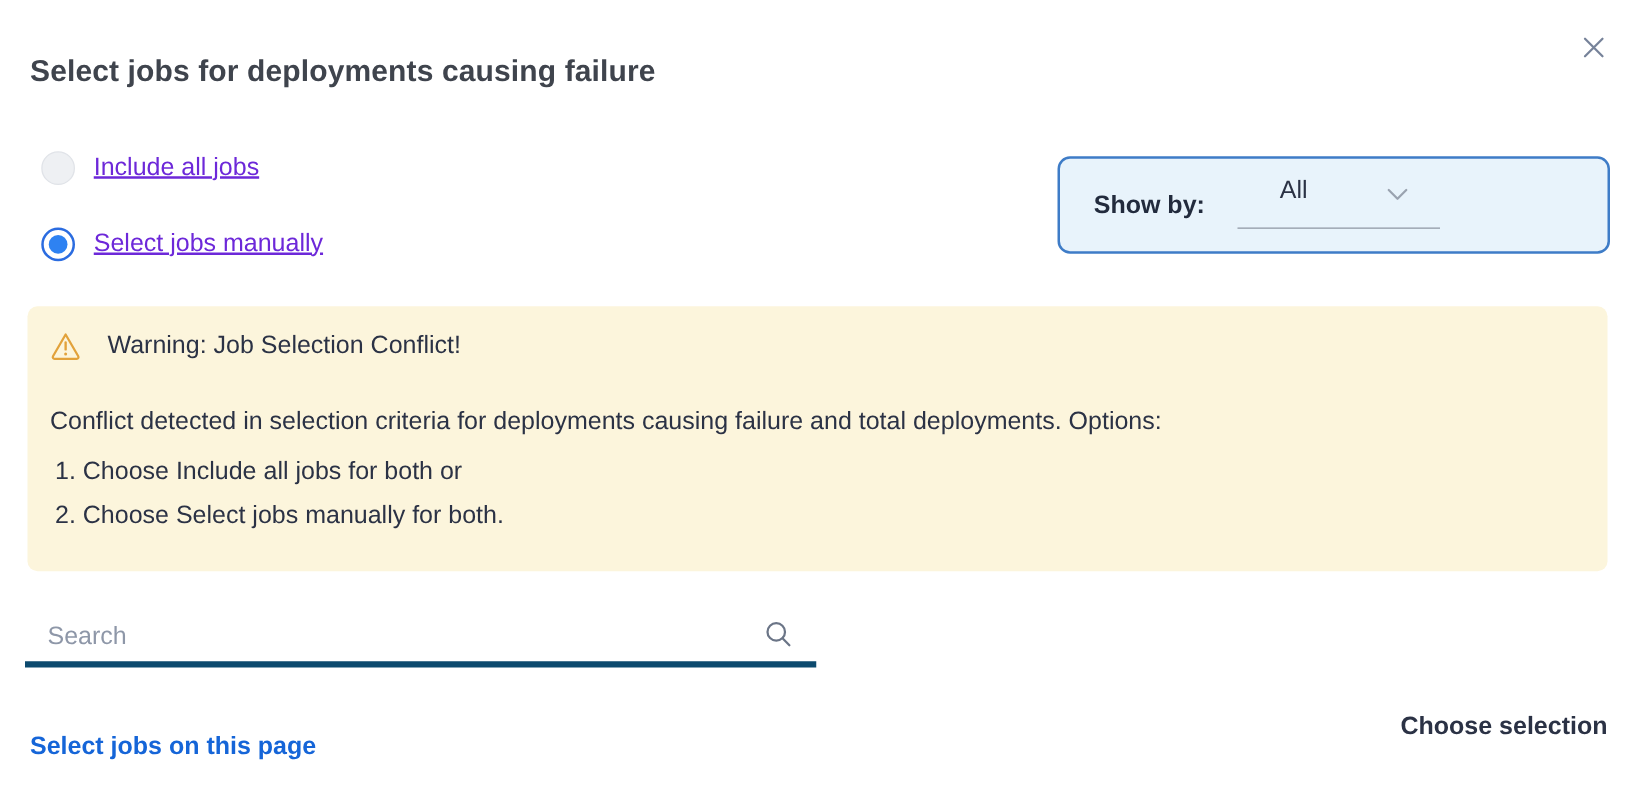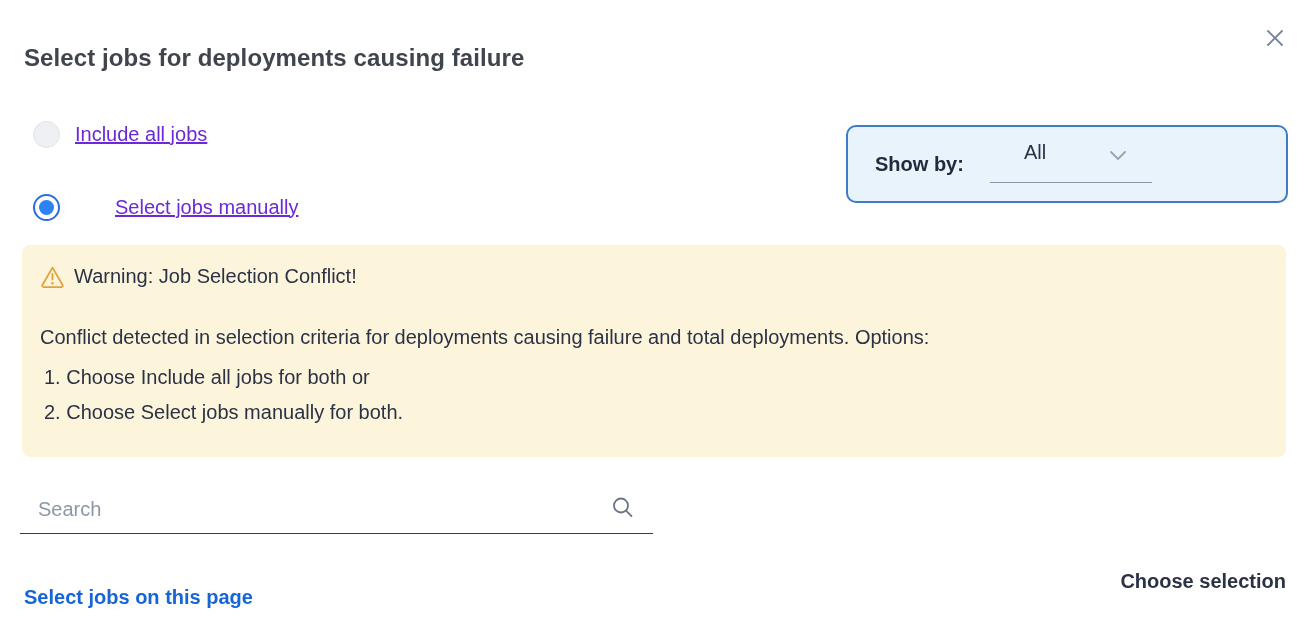--- a/index.html
+++ b/index.html
@@ -23,21 +23,21 @@
   .close-btn {
     position: absolute; left: 1261px; top: 24px;
     width: 28px; height: 28px;
     background: none; border: none; cursor: pointer;
     display: flex; align-items: center; justify-content: center;
   }
 
   
   .radio-group { position: absolute; left: 33px; top: 120px; }
   .radio-row { display: flex; align-items: center; height: 28px; cursor: pointer; }
-  .radio-row + .radio-row { margin-top: 45px; gap: 40px; }
+  .radio-row + .radio-row { margin-top: 33px; }
   .radio-circle {
     width: 27px; height: 27px; border-radius: 50%;
     background: #eef0f3; border: 1px solid #e0e3e8;
     flex: 0 0 auto;
   }
   .radio-circle.checked {
     background: #ffffff; border: 2px solid #2b6ce0;
     display: flex; align-items: center; justify-content: center;
   }
   .radio-circle.checked::after {
@@ -73,35 +73,35 @@
   }
 
   
   .warning-box {
     position: absolute; left: 22px; top: 245px;
     width: 1264px; height: 212px;
     background: #fcf5dc; border-radius: 8px;
     padding: 20px 18px;
   }
   .warning-heading {
-    display: flex; align-items: center; gap: 9px;
+    display: flex; align-items: center; gap: 21px;
     font-size: 20px; color: #2b3245;
   }
   .warning-body {
     margin-top: 37px; font-size: 20px; color: #2b3245; line-height: 24px;
   }
   .warning-list { margin-top: 11px; }
   .warning-item {
     font-size: 20px; color: #2b3245; line-height: 35px; padding-left: 4px;
   }
 
   
   .search-wrap {
     position: absolute; left: 20px; top: 488px; width: 633px; height: 46px;
-    border-bottom: 1px solid #0c4a6e;
+    border-bottom: 5px solid #0c4a6e;
     text-decoration: underline;
   }
   .search-input {
     position: absolute; left: 18px; top: 4px; width: 560px; height: 34px;
     border: none; outline: none; background: transparent;
     font-family: "Liberation Sans", "DejaVu Sans", sans-serif;
     font-size: 20px; color: #2b3245;
   }
   .search-input::placeholder { color: #8e97a8; opacity: 1; }
   .search-icon-btn {

